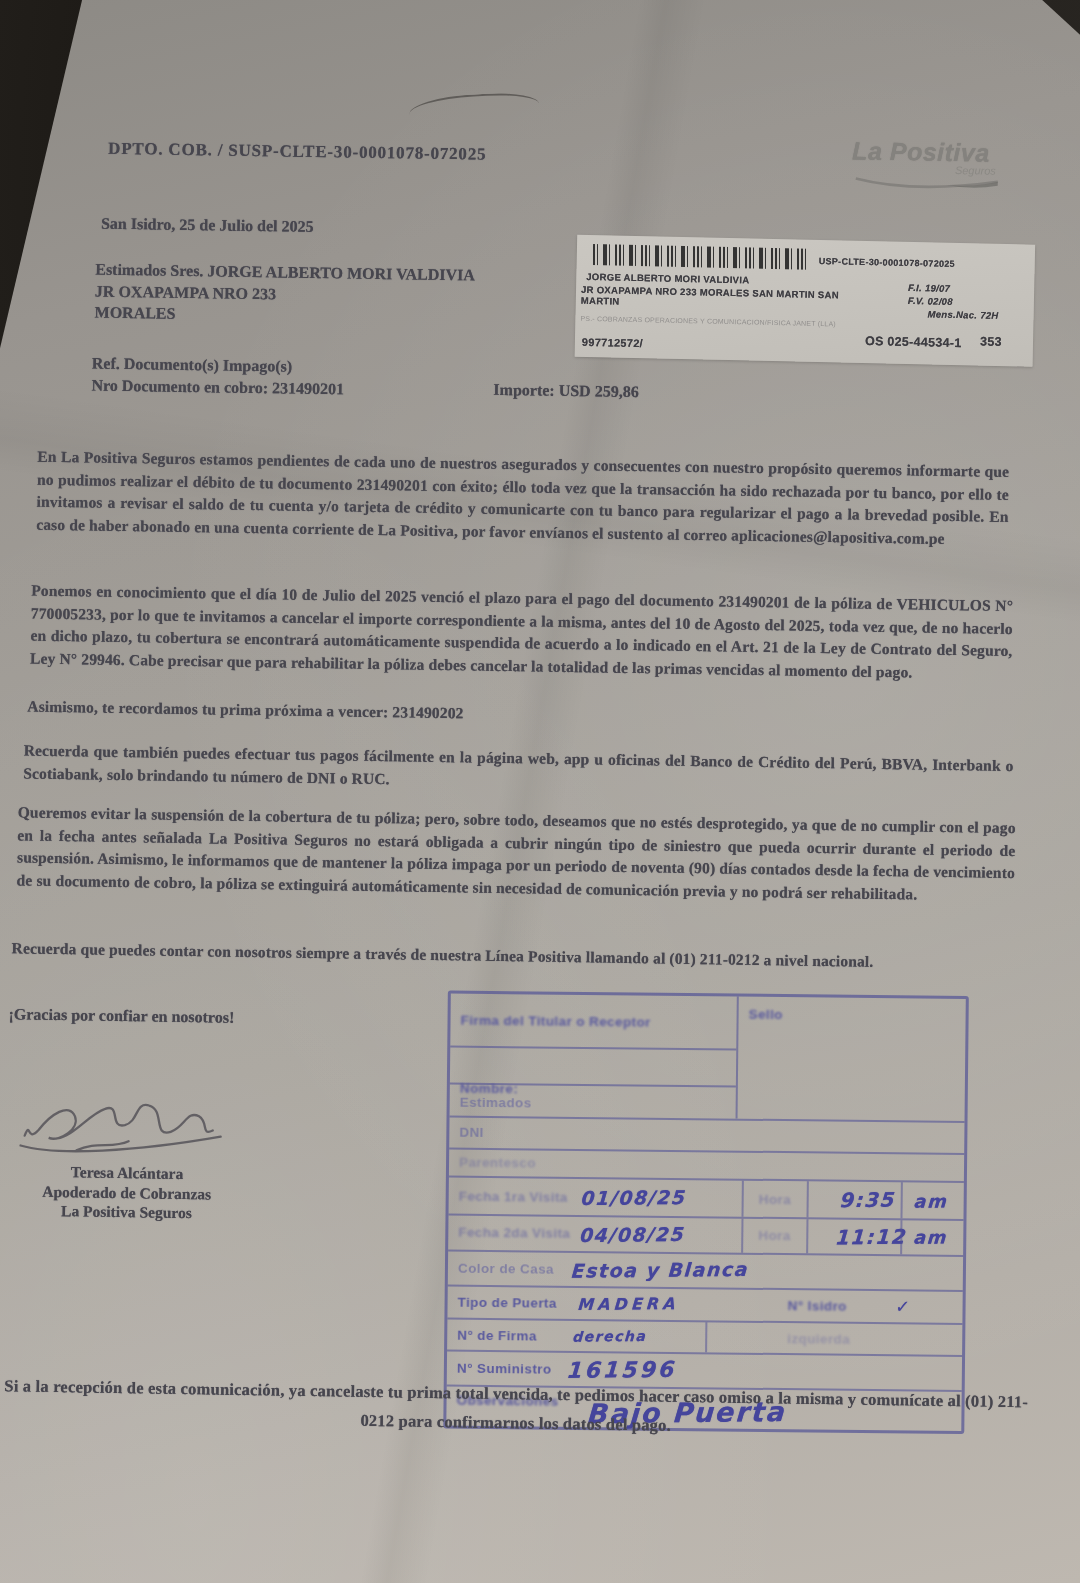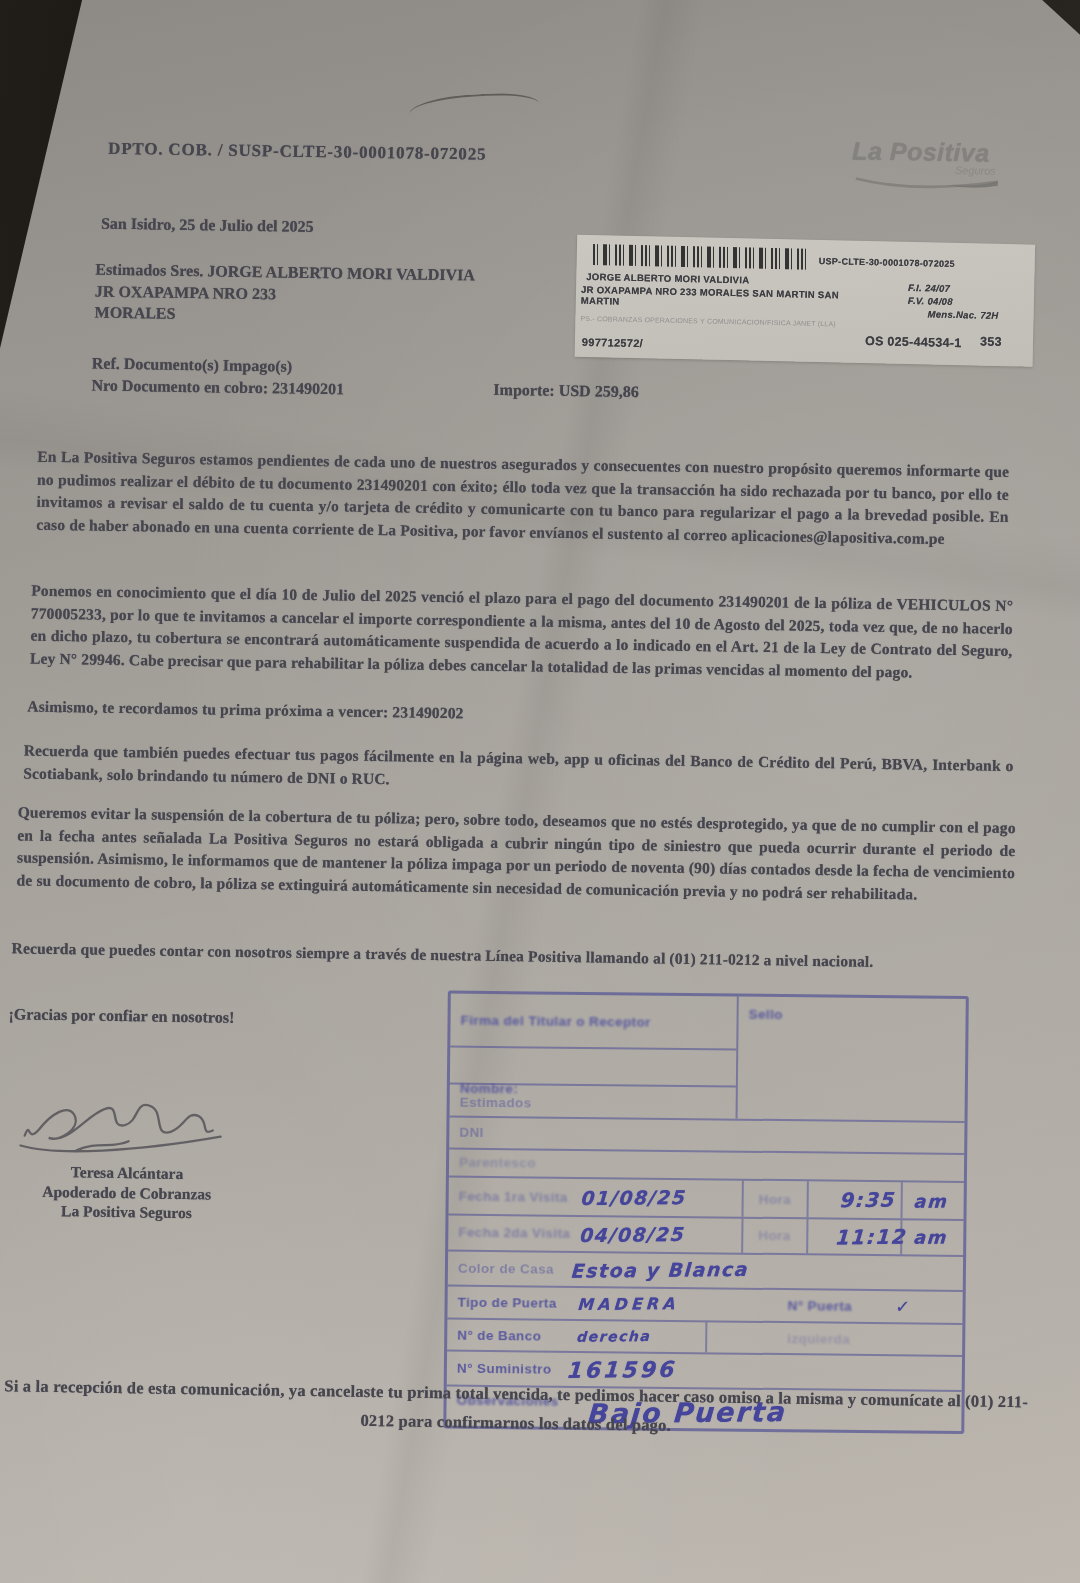--- a/index.html
+++ b/index.html
@@ -116,22 +116,22 @@
     <div>Estimados Sres. JORGE ALBERTO MORI VALDIVIA</div>
     <div>JR OXAPAMPA NRO 233</div>
     <div>MORALES</div>
   </div>
 
   <div class="abs" id="sticker">
     <div class="barcode"></div>
     <div class="abs tiny" style="left:242px;top:16px;font-size:9px;">USP-CLTE-30-0001078-072025</div>
     <div class="abs tiny" style="left:10px;top:36px;">JORGE ALBERTO MORI VALDIVIA</div>
     <div class="abs tiny" style="left:5px;top:49px;width:280px;line-height:11px;">JR OXAPAMPA NRO 233   MORALES SAN MARTIN SAN MARTIN</div>
-    <div class="abs tiny" style="left:332px;top:40px;font-style:italic;">F.I.      24/07</div>
-    <div class="abs tiny" style="left:332px;top:53px;font-style:italic;">F.V.     04/08</div>
+    <div class="abs tiny" style="left:332px;top:40px;font-style:italic;">F.I.      19/07</div>
+    <div class="abs tiny" style="left:332px;top:53px;font-style:italic;">F.V.     02/08</div>
     <div class="abs tiny" style="left:352px;top:66px;font-style:italic;">Mens.Nac. 72H</div>
     <div class="abs faintline" style="left:5px;top:80px;width:260px;">PS.- COBRANZAS OPERACIONES Y COMUNICACION/FISICA JANET (LLA)</div>
     <div class="abs tiny" style="left:7px;top:101px;font-size:11px;">997712572/</div>
     <div class="abs tiny" style="left:290px;top:93px;font-size:12.5px;">OS 025-44534-1</div>
     <div class="abs tiny" style="left:405px;top:91px;font-size:12.5px;">353</div>
   </div>
 
   <div class="abs ink" style="left:95px;top:352px;font-size:16px;font-weight:600;line-height:21.5px;">
     <div>Ref. Documento(s) Impago(s)</div>
     <div>Nro Documento en cobro: 231490201</div>
@@ -203,25 +203,25 @@
       <div class="vdiv" style="left:452px;"></div>
       <div class="hw" style="position:absolute;left:466px;font-size:18px;">am</div>
     </div>
     <div class="srow" style="height:34px;">
       <div class="slabel faded">Color de Casa</div>
       <div class="hw" style="font-size:19px;margin-left:18px;">Estoa y Blanca</div>
     </div>
     <div class="srow" style="height:31px;">
       <div class="slabel">Tipo de Puerta</div>
       <div class="hw" style="font-size:16px;margin-left:22px;letter-spacing:4px;">MADERA</div>
-      <div class="slabel" style="position:absolute;left:330px;filter:blur(0.8px);">N° Puerta</div>
+      <div class="slabel" style="position:absolute;left:330px;filter:blur(0.8px);">N° Isidro</div>
       <div class="hw" style="position:absolute;left:448px;font-size:17px;">✓</div>
     </div>
     <div class="srow" style="height:31px;">
-      <div class="slabel">N° de Banco</div>
+      <div class="slabel">N° de Firma</div>
       <div class="hw" style="font-size:14px;margin-left:36px;font-weight:600;">derecha</div>
       <div class="vdiv" style="left:258px;"></div>
       <div class="slabel faded" style="position:absolute;left:330px;filter:blur(1.3px);opacity:.35;">izquierda</div>
     </div>
     <div class="srow" style="height:33px;">
       <div class="slabel">N° Suministro</div>
       <div class="hw" style="font-size:22px;margin-left:16px;letter-spacing:3px;">161596</div>
     </div>
     <div class="srow" style="flex:1;align-items:flex-start;">
       <div class="slabel" style="padding-top:6px;filter:blur(0.9px);">Observaciones</div>

